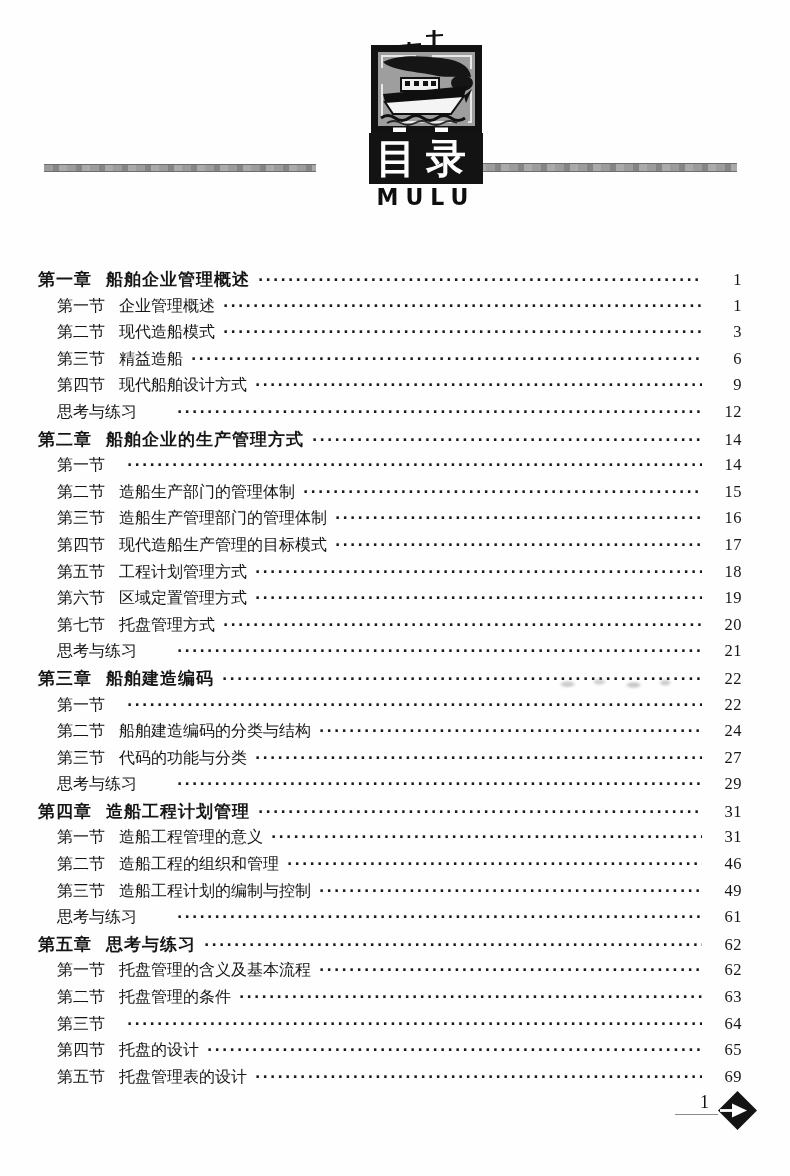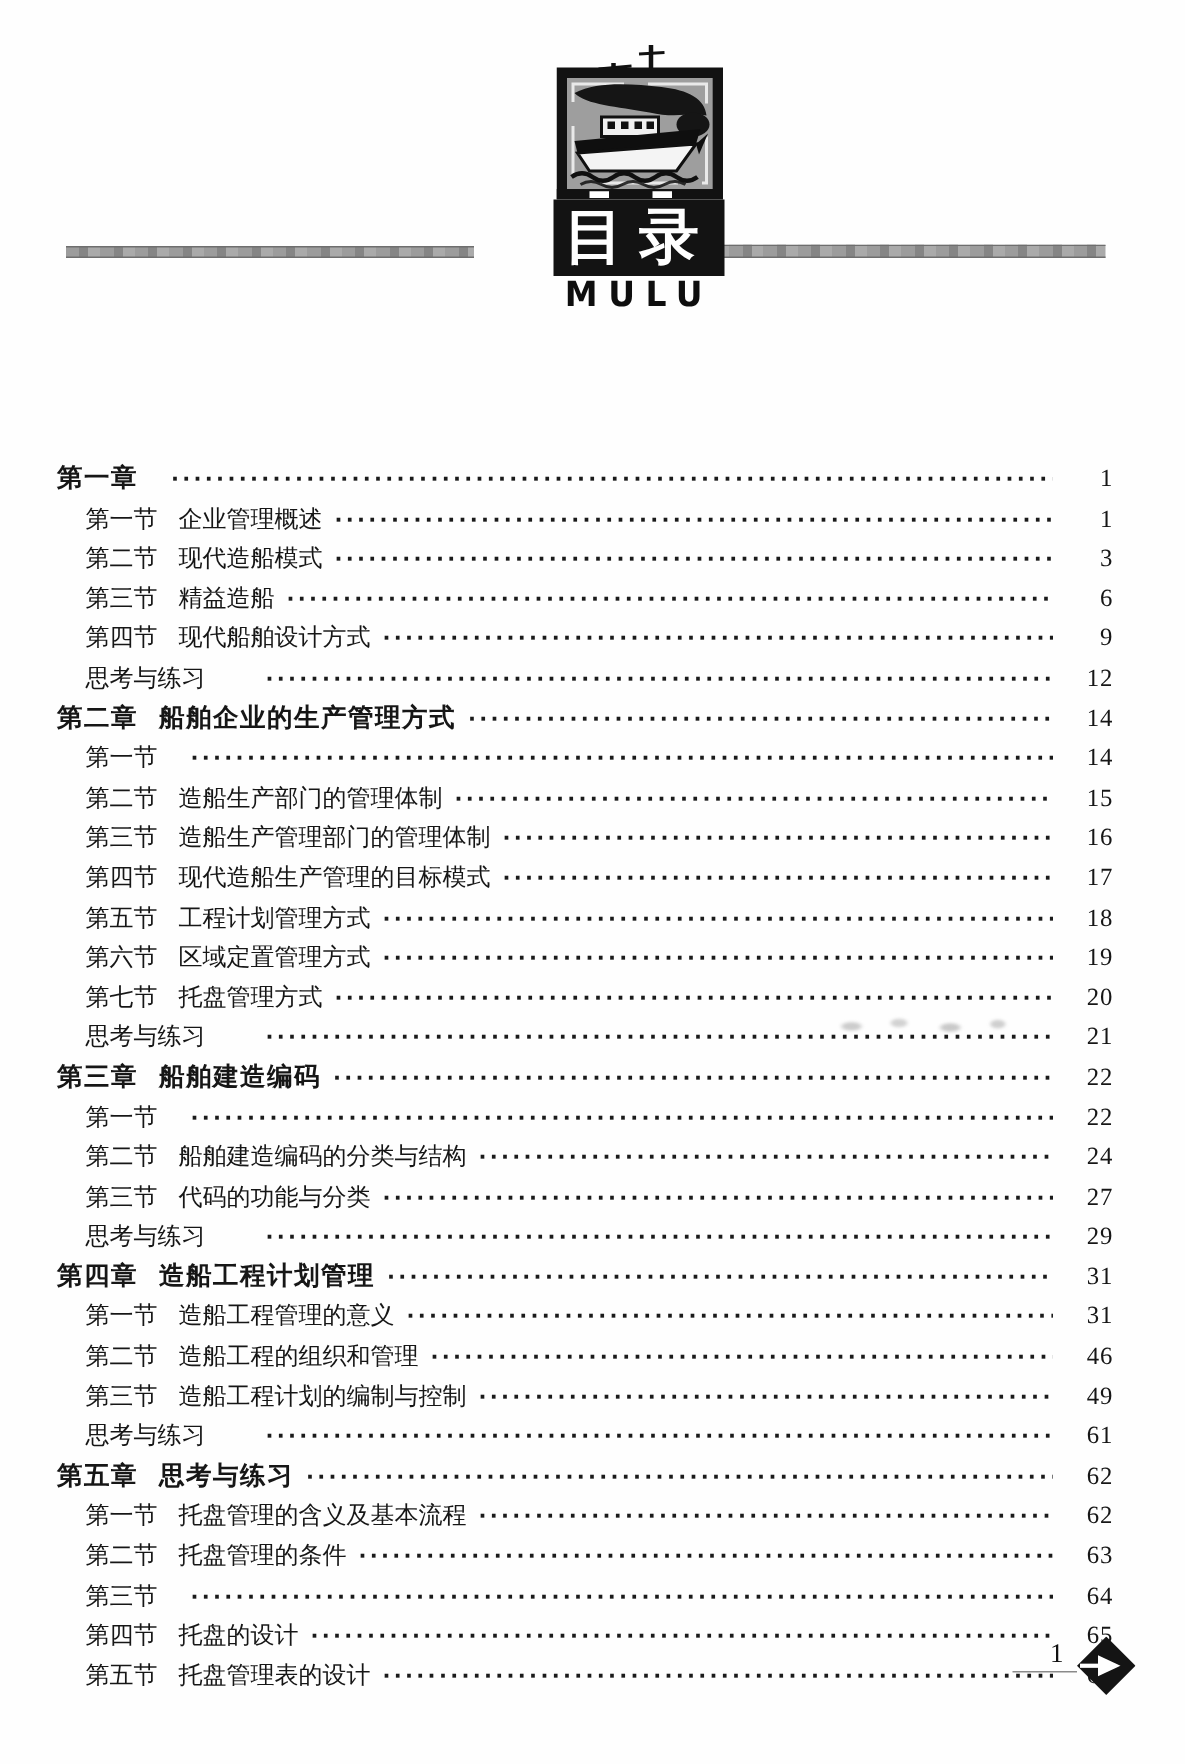--- a/index.html
+++ b/index.html
@@ -21,21 +21,21 @@
     font-family:"DejaVu Sans","Liberation Sans",sans-serif;font-weight:900;
     font-size:40px;line-height:51px;letter-spacing:10px;text-indent:10px;
     display:flex;align-items:center;justify-content:center;text-indent:0;
   }
   .logo-latin{
     margin-top:1px;font-family:"DejaVu Sans","Liberation Sans",sans-serif;
     font-weight:900;font-size:22px;letter-spacing:7px;color:#0e0e0e;
     transform:scaleY(1.05);white-space:nowrap;
   }
   
-  .toc{position:absolute;left:38px;right:48px;top:266px;margin-top:40px;}
+  .toc{position:absolute;left:38px;right:48px;top:266px;}
   .row{display:flex;align-items:baseline;height:26.6px;line-height:26.6px;}
   .row.chapter{
     font-family:"DejaVu Sans","Liberation Sans",sans-serif;font-weight:bold;
     font-size:17px;letter-spacing:1px;
   }
   .row.section{font-size:16px;padding-left:19px;}
   .row .label{margin-right:14px;white-space:nowrap;}
   .row .title{white-space:nowrap;}
   .leader{
     flex:1;overflow:hidden;white-space:nowrap;margin:0 4px 0 8px;
@@ -105,20 +105,21 @@
         <rect x="64" y="97.5" width="13" height="4.5" fill="#ffffff"></rect>
       </svg>
       <div class="logo-hanzi">目录</div>
       <div class="logo-latin">MULU</div>
     </div>
   </div>
 
   <div class="toc" id="toc">
       <div class="row chapter">
         <span class="label">第一章</span>
+        <span class="title">船舶企业管理概述</span>
         <span class="leader">··········································································································································································</span>
         <span class="pnum">1</span>
       </div>
       <div class="row section">
         <span class="label">第一节</span>
         <span class="title">企业管理概述</span>
         <span class="leader">··········································································································································································</span>
         <span class="pnum">1</span>
       </div>
       <div class="row section">

